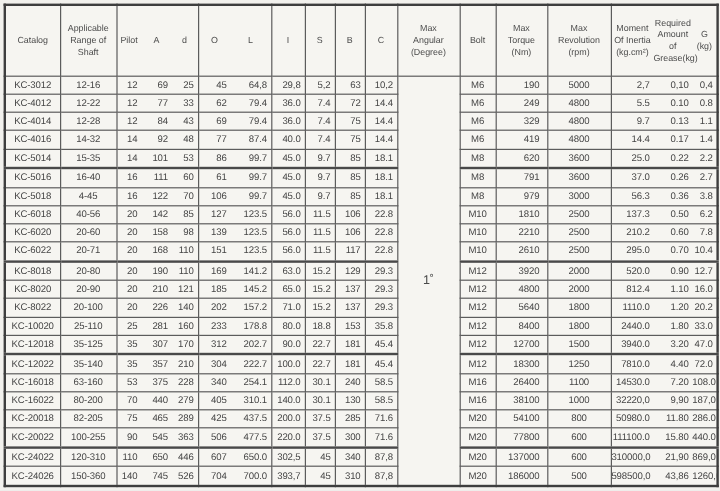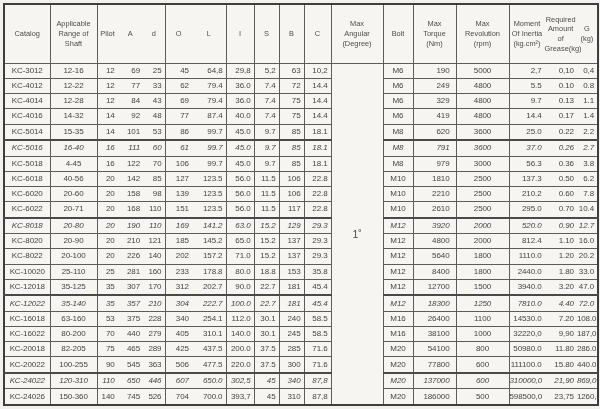--- a/index.html
+++ b/index.html
@@ -15,21 +15,21 @@
   .num{text-align:right;padding-right:3px;}
   .tq{padding-right:6px;}
   .fx{display:flex;width:100%;align-items:center;}
   .fx span{white-space:nowrap;box-sizing:border-box;display:block;}
   .fx span.num{padding-right:3px;}
   .fx.hd span{white-space:pre-line;text-align:center;padding:0;}
   .w-pilot{width:30%;} .w-a{width:38%;} .w-d{width:32%;}
   .w-o{width:44%;} .w-l{width:56%;}
   .w-in{width:40%;} .w-gr{width:37%;} .w-g{width:23%;}
   td.ang{text-align:center;font-size:10.5px;color:#4a4a4a;}
-  tbody tr.grp td{border-top:2px solid #494949;font-style:italic;}
+  tbody tr.grp td{border-top:2px solid #494949;}
 </style>
 </head>
 <body>
 
 <div class="page">
   <table>
     <colgroup>
       <col style="width:46px">
         <col style="width:47px">
         <col style="width:68px">
@@ -631,21 +631,21 @@
             </div>
           </td>
           <td>
             <div class="fx">
               <span class="w-o num">405</span>
               <span class="w-l num">310.1</span>
             </div>
           </td>
           <td class="num">140.0</td>
           <td class="num">30.1</td>
-          <td class="num">245</td>
+          <td class="num">130</td>
           <td class="num">58.5</td>
           <td class="ctr">M16</td>
           <td class="num tq">38100</td>
           <td class="ctr">1000</td>
           <td>
             <div class="fx">
               <span class="w-in num">32220,0</span>
               <span class="w-gr num">9,90</span>
               <span class="w-g num">187,0</span>
             </div>
@@ -763,20 +763,20 @@
           <td class="num">393,7</td>
           <td class="num">45</td>
           <td class="num">310</td>
           <td class="num">87,8</td>
           <td class="ctr">M20</td>
           <td class="num tq">186000</td>
           <td class="ctr">500</td>
           <td>
             <div class="fx">
               <span class="w-in num">598500,0</span>
-              <span class="w-gr num">23,75</span>
+              <span class="w-gr num">43,86</span>
               <span class="w-g num">1260,0</span>
             </div>
           </td>
         </tr>
       </tbody>
   </table>
 </div>
 
 </body></html>

